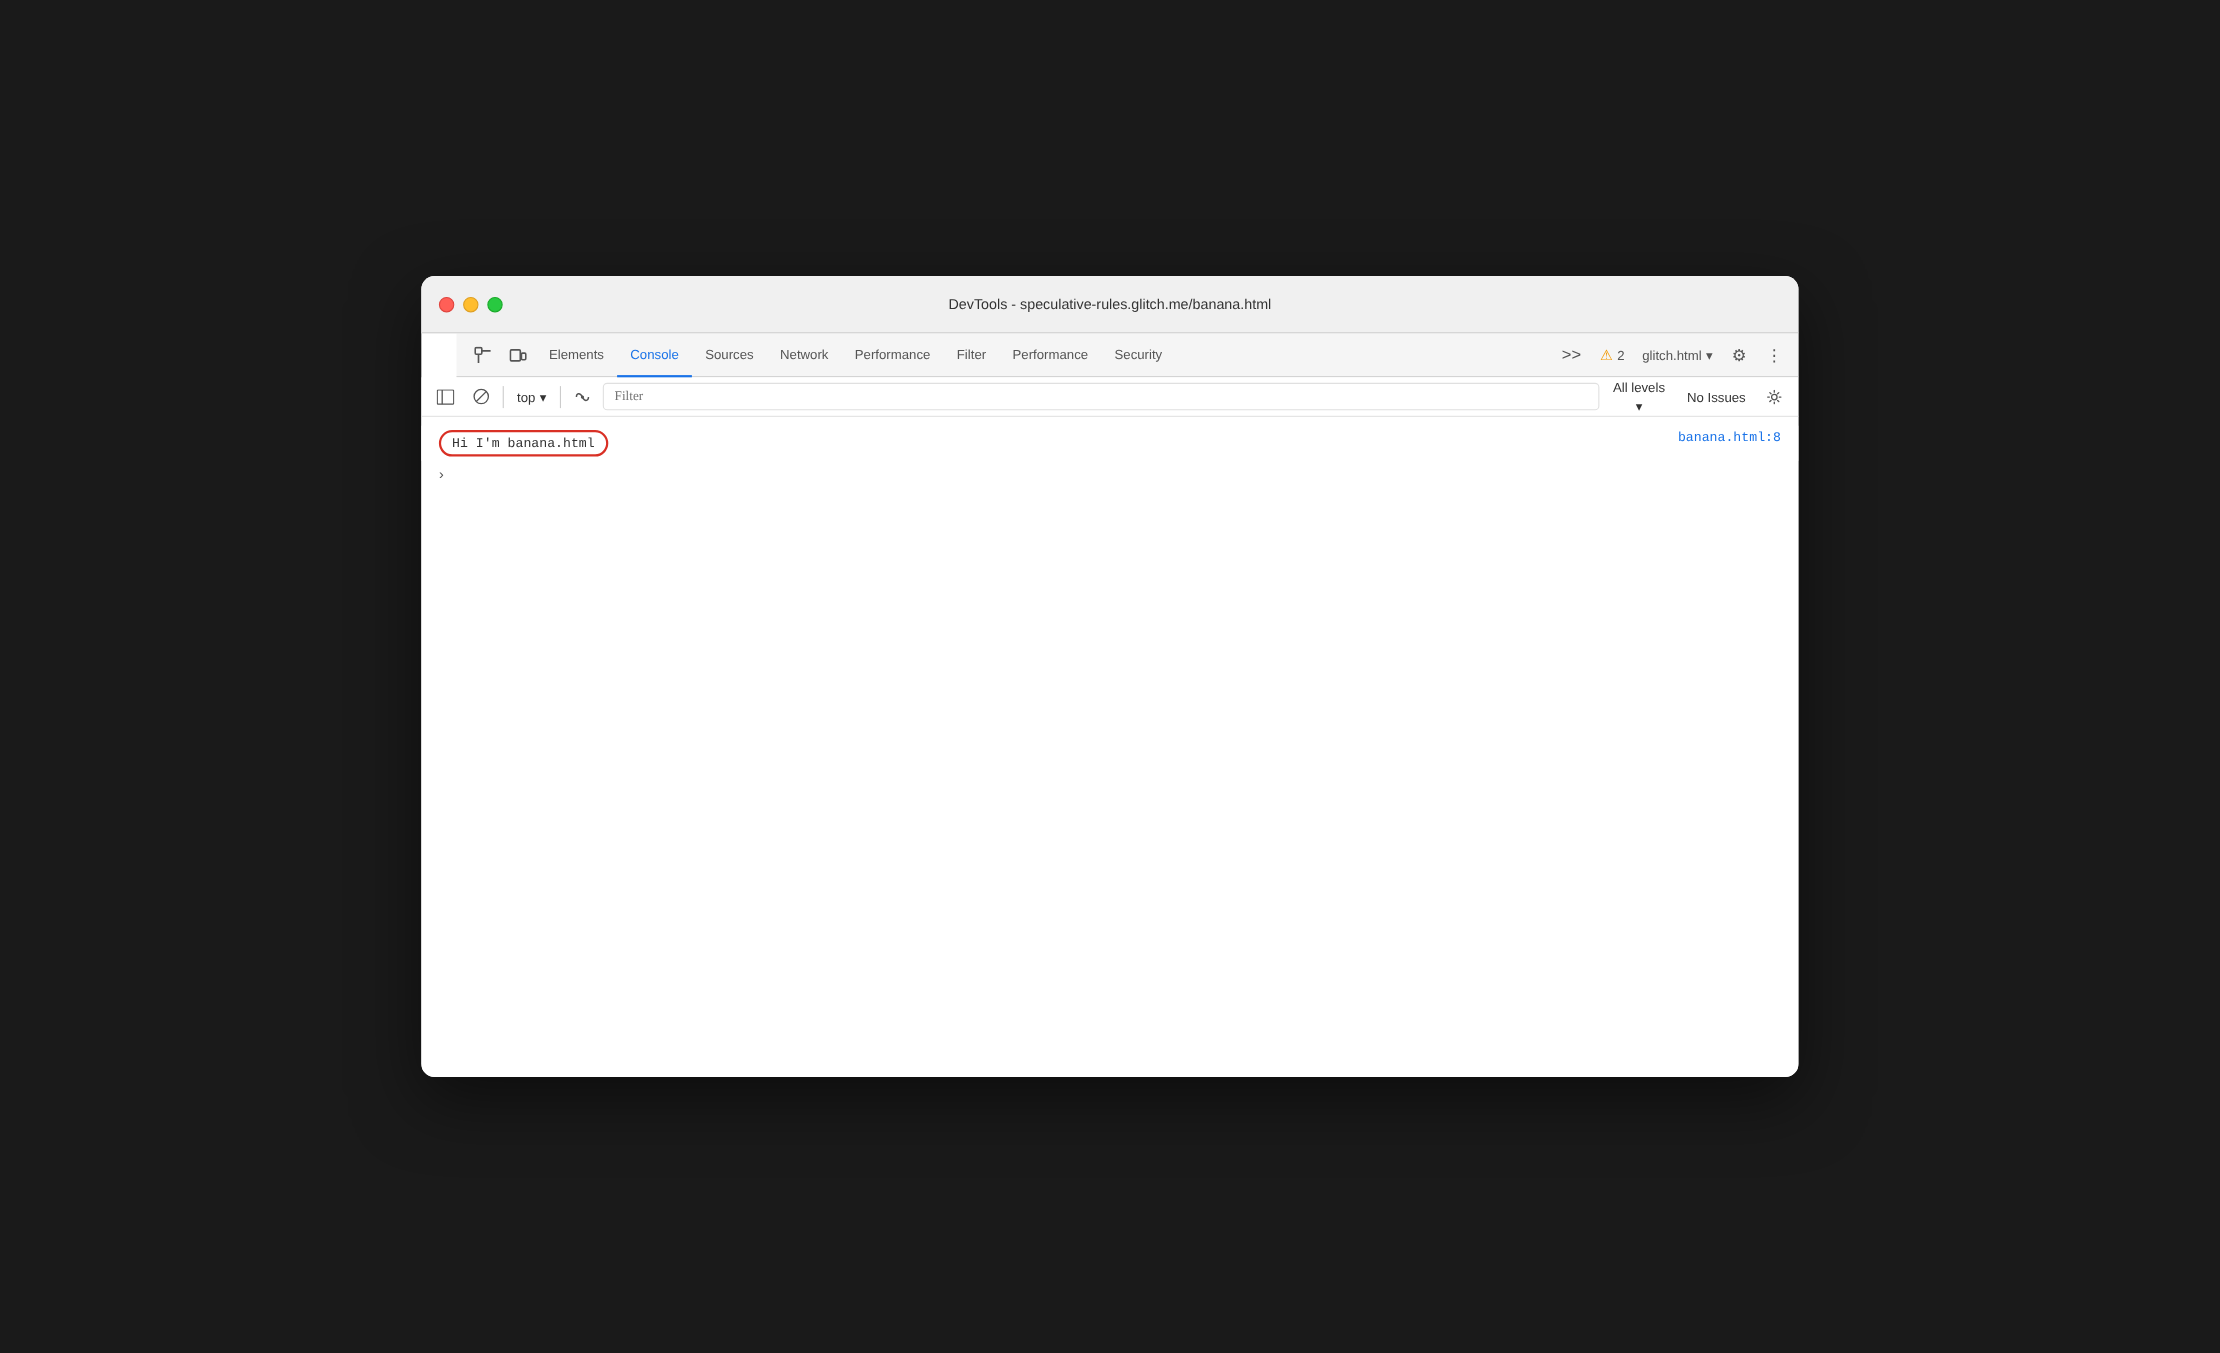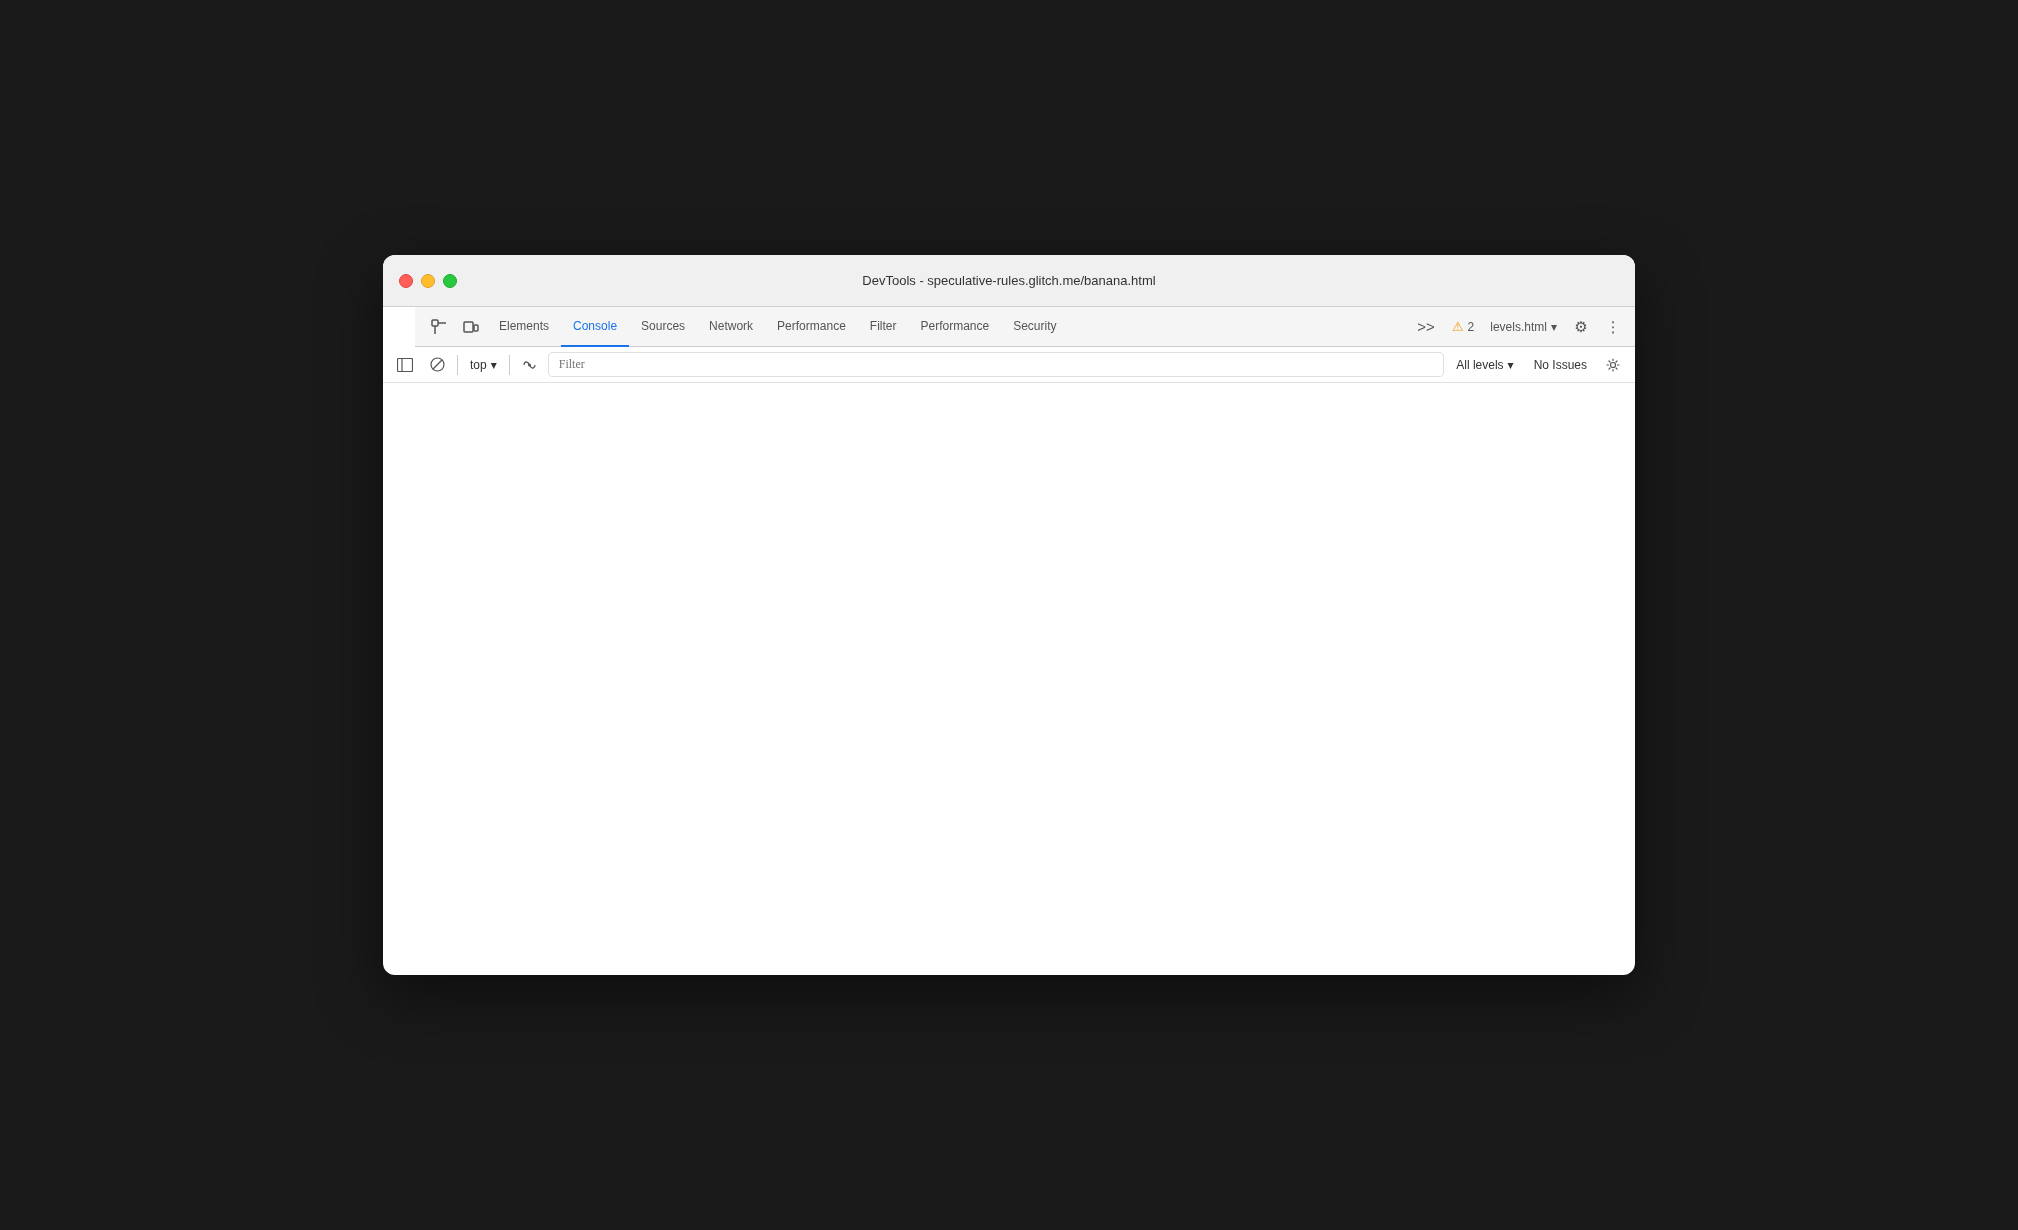--- a/index.html
+++ b/index.html
@@ -180,20 +180,21 @@
       align-items: center;
       gap: 4px;
       font-size: 12px;
       color: #333;
       padding: 4px 8px;
       border-radius: 4px;
       cursor: pointer;
       background: transparent;
       border: none;
       white-space: nowrap;
+      flex-direction: column;
     }
     .no-issues {
       display: flex;
       align-items: center;
       gap: 4px;
       font-size: 12px;
       color: #333;
       padding: 4px 8px;
       border-radius: 4px;
       cursor: pointer;
@@ -309,21 +310,21 @@
 
     <div class="tabs-right">
       <div class="tab-icon-btn">
         <span>&gt;&gt;</span>
       </div>
       <div class="warning-badge">
         <span class="warning-icon">⚠</span>
         <span>2</span>
       </div>
       <div class="file-badge">
-        <span>levels.html</span>
+        <span>glitch.html</span>
         <span>▾</span>
       </div>
       <div class="icon-btn">
         <span>⚙</span>
       </div>
       <div class="icon-btn">
         <span>⋮</span>
       </div>
     </div>
   </div>
@@ -362,14 +363,23 @@
       <span>No Issues</span>
     </div>
     <div class="console-settings-btn" title="Console settings">
       <svg width="14" height="14" viewBox="0 0 14 14" fill="none">
         <circle cx="7" cy="7" r="2.5" stroke="#555" stroke-width="1.2" fill="none"></circle>
         <path d="M7 1v1.5M7 11.5V13M1 7h1.5M11.5 7H13M2.93 2.93l1.06 1.06M10.01 10.01l1.06 1.06M2.93 11.07l1.06-1.06M10.01 3.99l1.06-1.06" stroke="#555" stroke-width="1.2" stroke-linecap="round"></path>
       </svg>
     </div>
   </div>
 
+  <div class="console-content">
+    <div class="console-log-row">
+      <span class="log-message">Hi I'm banana.html</span>
+      <a class="log-source" href="#">banana.html:8</a>
+    </div>
+    <div class="console-prompt-row">
+      <span class="prompt-arrow">›</span>
+    </div>
+  </div>
 
 </div>
 
 </body></html>

